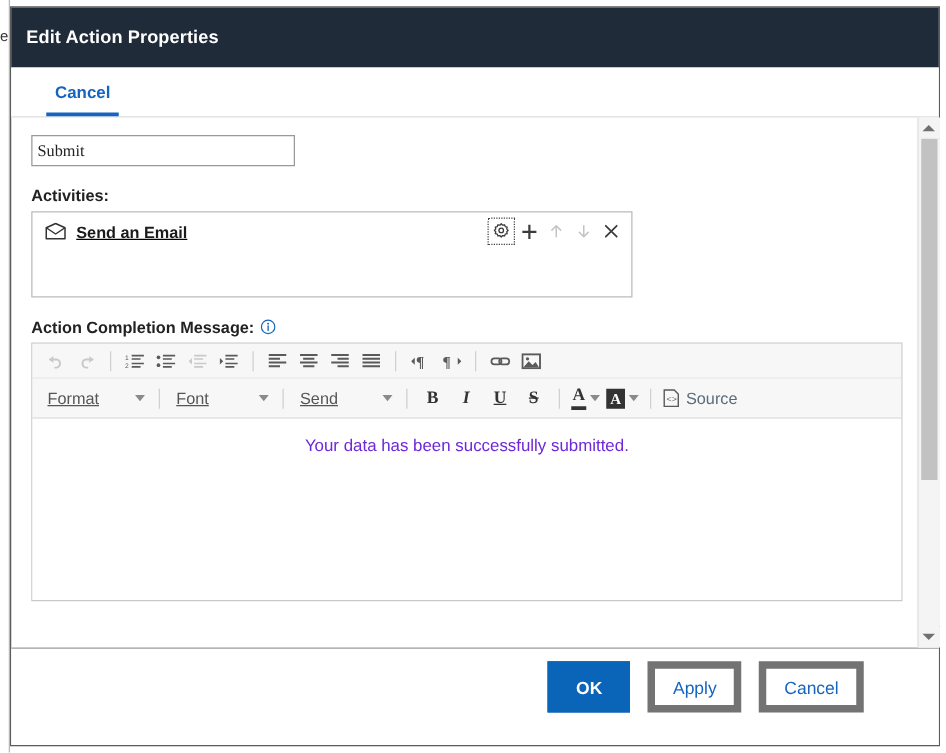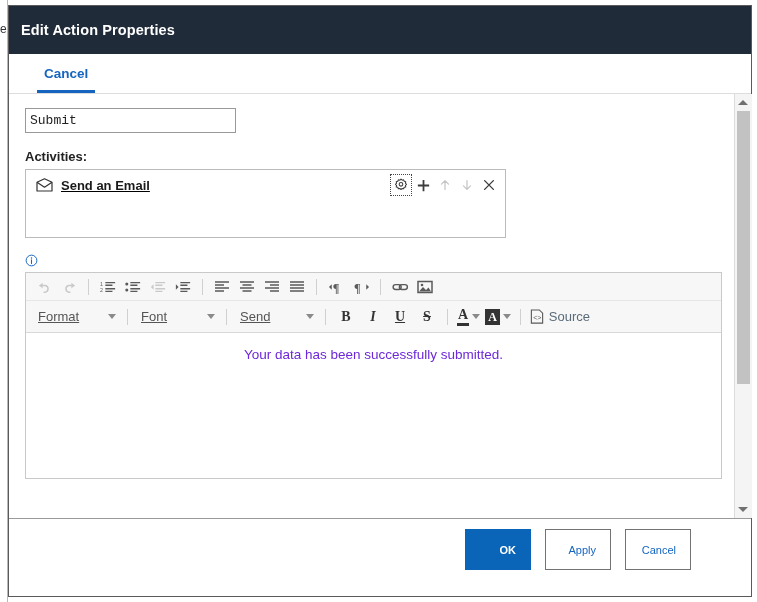--- a/index.html
+++ b/index.html
@@ -116,21 +116,21 @@
     gap: 5px;
   }
   .field-label.spaced { margin-top: 16px; }
 
   #title-input {
     width: 211px;
     height: 25px;
     border: 1px solid #999999;
     padding: 0 4px;
     font-size: 13px;
-    font-family: Liberation Mono, monospace;
+    font-family: Liberation Serif, serif;
     color: #222222;
     background: #ffffff;
     outline: none;
   }
 
   
   #activities-box {
     width: 481px;
     height: 69px;
     border: 1px solid #bbbbbb;
@@ -319,37 +319,36 @@
     border-top: 1px solid #9a9a9a;
     display: flex;
     align-items: center;
     justify-content: flex-end;
     padding: 0 60px 16px 0;
     background: #ffffff;
   }
   .btn {
     height: 41px;
     min-width: 66px;
-    font-size: 11px;
+    font-size: 14px;
     font-family: inherit;
     cursor: pointer;
     margin-left: 14px;
     padding: 0 14px;
-    text-align: right;
   }
   .btn.primary {
     background: #0a65b8;
     color: #ffffff;
     border: 1px solid #0a65b8;
     font-weight: bold;
   }
   .btn.secondary {
     background: #ffffff;
     color: #1565c0;
-    border: 1px solid #737373;
+    border: 6px solid #737373;
   }
   .info-icon {
     display: inline-flex;
     align-items: center;
     justify-content: center;
     cursor: pointer;
   }
 </style>
 </head>
 <body>
@@ -416,20 +415,21 @@
               <svg width="14" height="14" viewBox="0 0 16 16">
                 <path d="M3 3 L13 13 M13 3 L3 13" stroke="#3c3c3c" stroke-width="1.6" stroke-linecap="round"></path>
               </svg>
             </button>
           </span>
         </div>
       </div>
 
       
       <div class="field-label spaced">
+        <span>Action Completion Message:</span>
         <span class="info-icon">
           <svg width="13" height="13" viewBox="0 0 16 16">
             <circle cx="8" cy="8" r="6.6" fill="none" stroke="#1565c0" stroke-width="1.2"></circle>
             <circle cx="8" cy="4.8" r="0.95" fill="#1565c0"></circle>
             <path d="M8 7 V11.6" stroke="#1565c0" stroke-width="1.3" stroke-linecap="round"></path>
           </svg>
         </span>
       </div>
 
       

